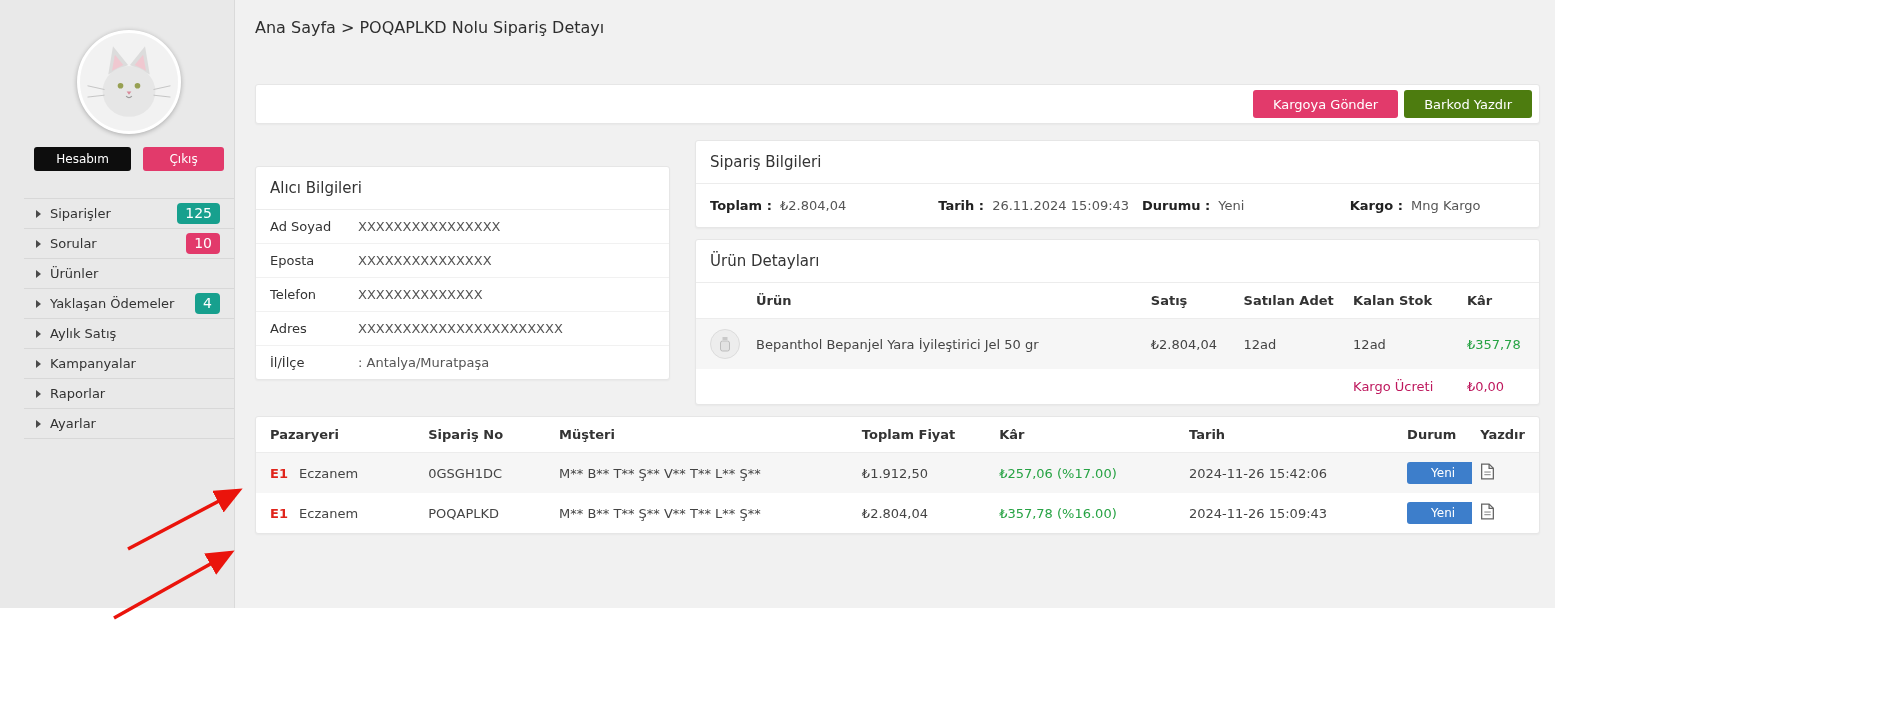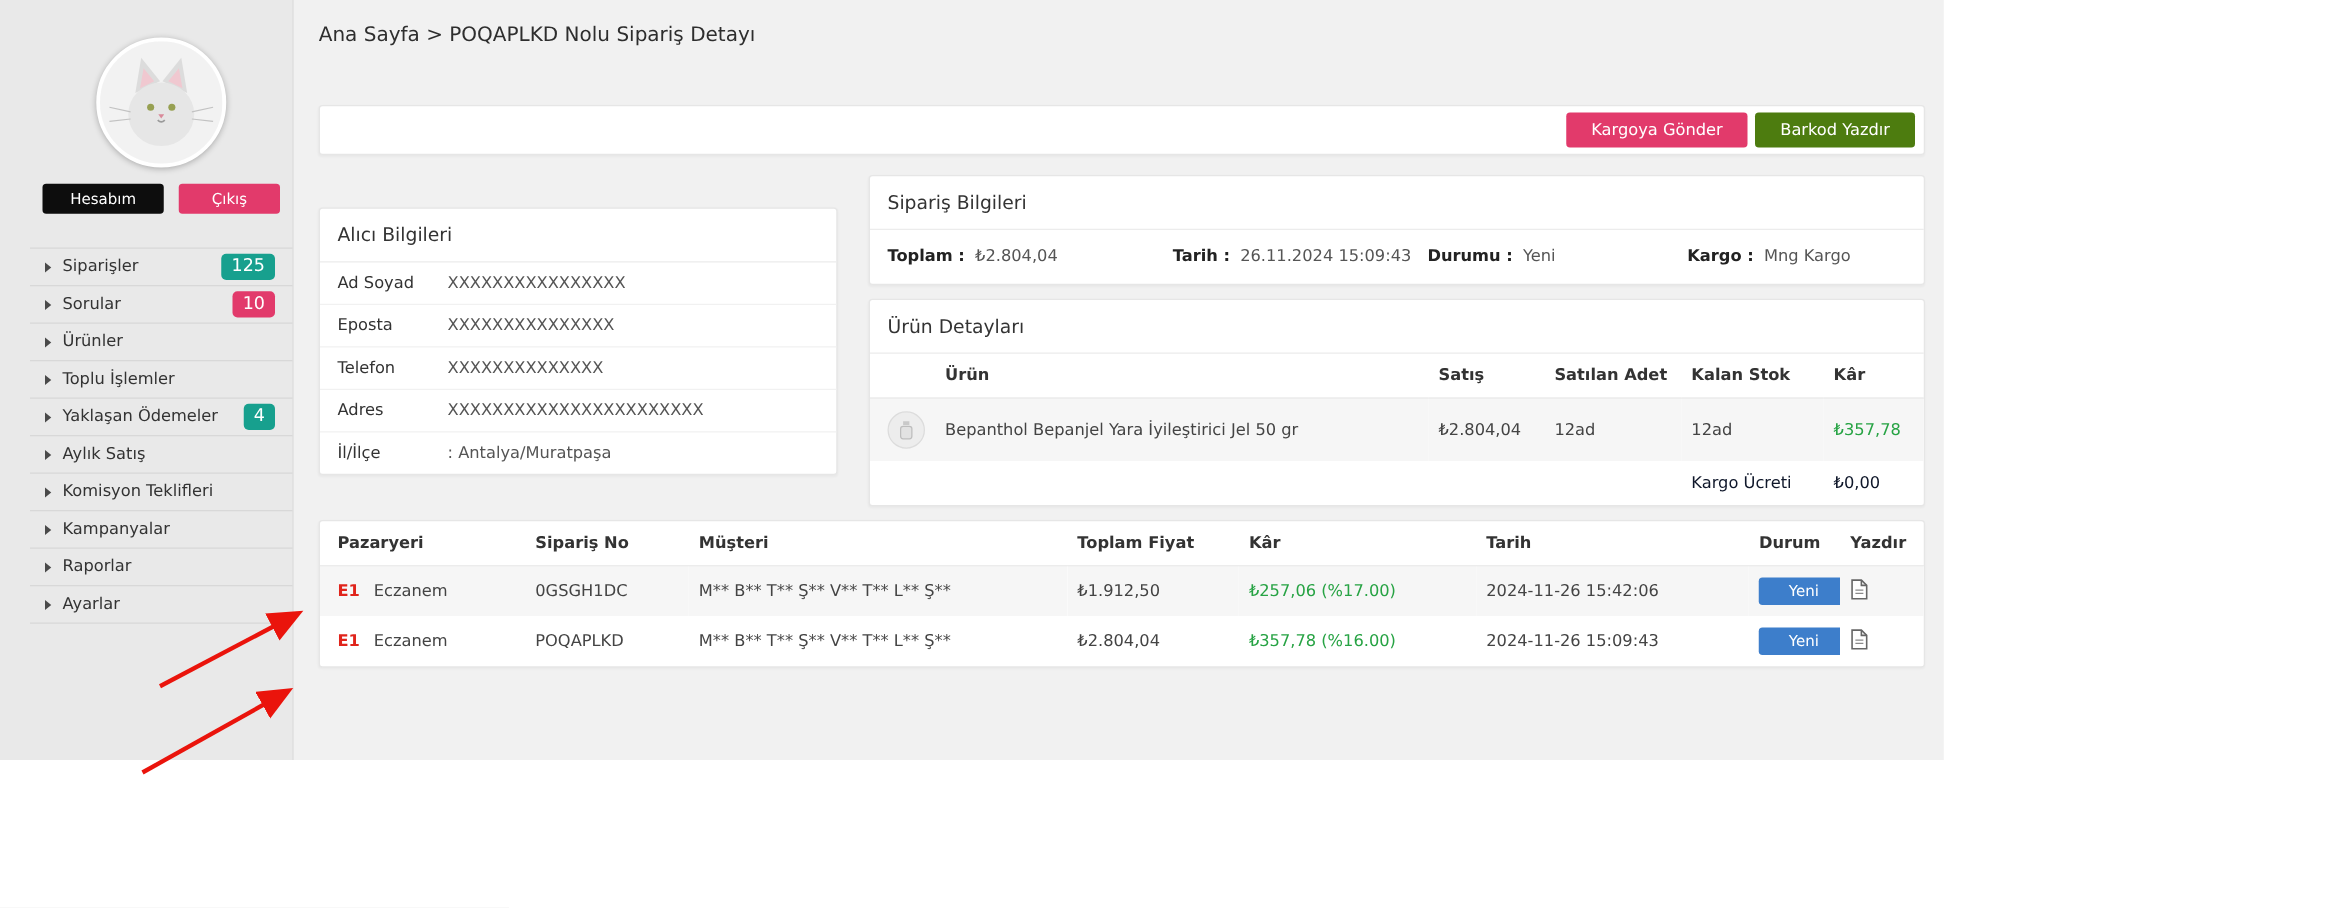--- a/index.html
+++ b/index.html
@@ -50,21 +50,21 @@
   .order-field b { color:#222; margin-right:4px; }
   .order-field span { color:#555; }
   .of-0 { width:28%; } .of-1 { width:25%; } .of-2 { width:25.5%; } .of-3 { flex:1; }
 
   table { border-collapse:collapse; width:100%; font-size:13px; table-layout:fixed; }
   th { text-align:left; font-weight:bold; color:#333; padding:10px 8px; border-bottom:1px solid #ececec; }
   td { padding:10px 8px; color:#444; overflow:hidden; white-space:nowrap; }
   .ptable .th-name { padding-left:60px; }
   .ptable .td-name-cell { padding-left:14px; }
   .ptable tbody tr.prod-row { background:#f6f6f6; }
-  .ptable tbody tr.ship-row td { border:none; color:#0f172a; }
+  .ptable tbody tr.ship-row td { border:none; color:#be185d; }
   .td-name { display:flex; align-items:center; gap:16px; }
   .thumb { width:30px; height:30px; border-radius:50%; background:#ededed; border:1px solid #dcdcdc; display:inline-flex; align-items:center; justify-content:center; flex:0 0 30px; }
   .green { color:#27a344; }
   .red-code { color:#e0241b; font-weight:bold; margin-right:7px; }
 
   .prev-card { margin-top:11px; }
   .otable th:first-child, .otable td:first-child { padding-left:14px; }
   .otable tbody tr:nth-child(odd) { background:#f6f6f6; }
   .otable td { padding:9px 8px; }
   .status-btn { background:#3d7ecb; color:#fff; border:none; border-radius:3px; font-size:12px; padding:4px 0; width:72px; cursor:pointer; font-family:inherit; }
@@ -114,34 +114,26 @@
         <span class="tri"></span>
         <span>Sorular</span>
         <span class="badge badge-pink">10</span>
       </div>
       <div class="menu-item">
         <span class="tri"></span>
         <span>Ürünler</span>
       </div>
       <div class="menu-item">
         <span class="tri"></span>
-        <span>Toplu İşlemler</span>
-      </div>
-      <div class="menu-item">
-        <span class="tri"></span>
         <span>Yaklaşan Ödemeler</span>
         <span class="badge badge-teal">4</span>
       </div>
       <div class="menu-item">
         <span class="tri"></span>
         <span>Aylık Satış</span>
-      </div>
-      <div class="menu-item">
-        <span class="tri"></span>
-        <span>Komisyon Teklifleri</span>
       </div>
       <div class="menu-item">
         <span class="tri"></span>
         <span>Kampanyalar</span>
       </div>
       <div class="menu-item">
         <span class="tri"></span>
         <span>Raporlar</span>
       </div>
       <div class="menu-item">

